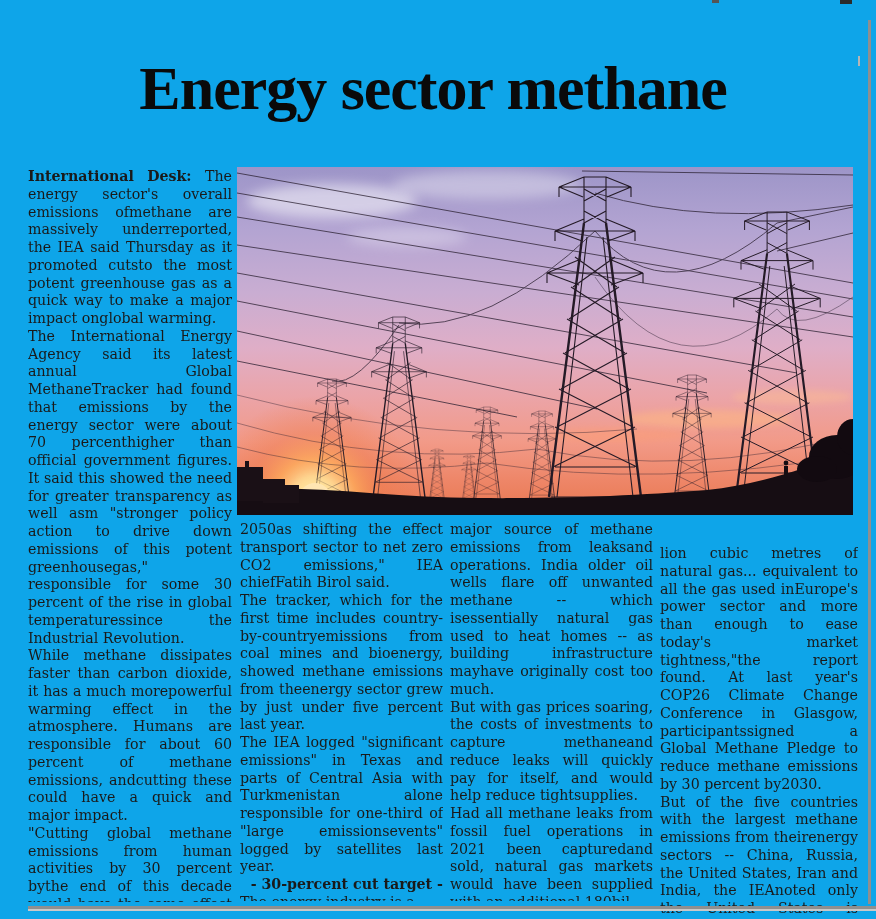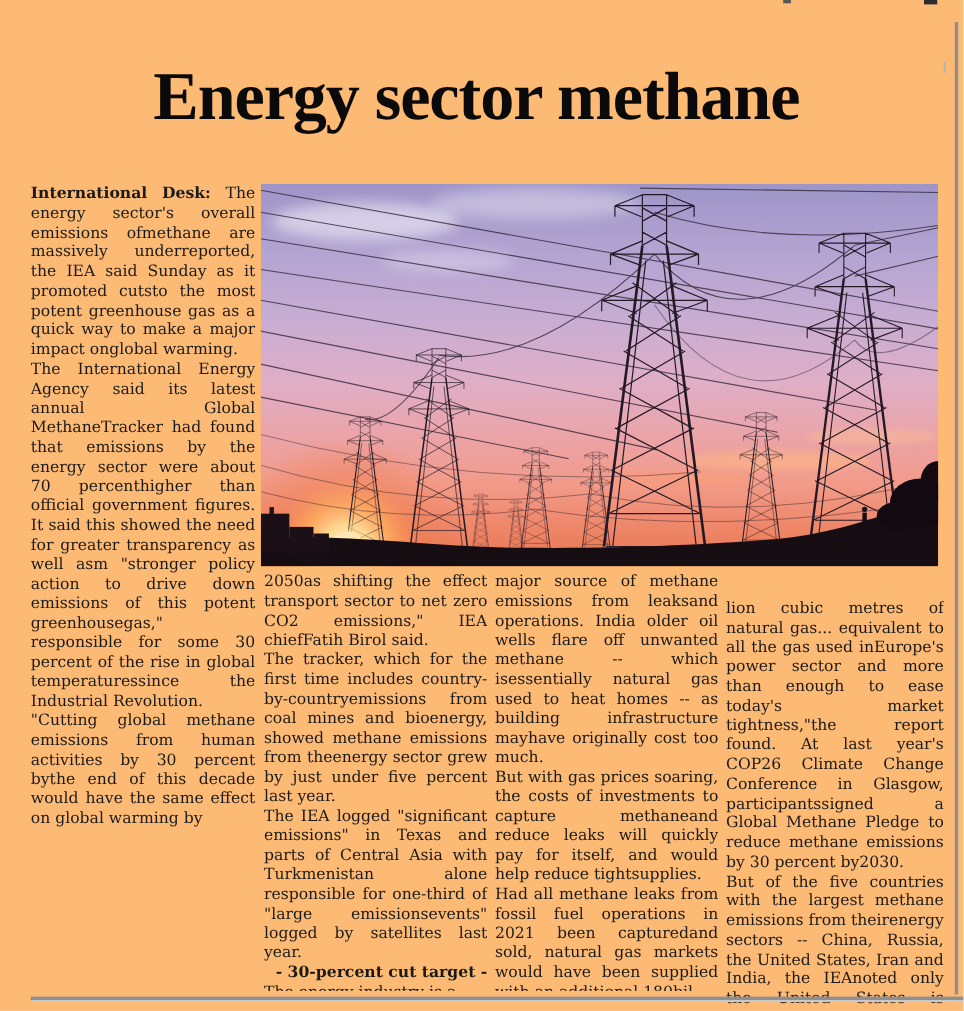--- a/index.html
+++ b/index.html
@@ -1,19 +1,19 @@
 <!DOCTYPE html>
 <html><head>
 <meta charset="utf-8">
 <style>
   html,body{margin:0;padding:0;background:#ffffff;}
   .page{
     position:relative;
     width:876px;height:919px;
-    background:#fdba74;
+    background:#0ea5e9;
     overflow:hidden;
     font-family:"DejaVu Serif", serif;
     color:#141414;
   }
   
   .frag{position:absolute;background:#2b2b2b;}
   .frag-a{left:712px;top:0;width:7px;height:3px;background:#555;}
   .frag-b{left:840px;top:0;width:12px;height:4px;}
   .frag-c{left:858px;top:56px;width:2px;height:10px;background:#b5b5b5;}
 
@@ -70,22 +70,23 @@
 
   <div class="frag frag-a"></div>
   <div class="frag frag-b"></div>
   <div class="frag frag-c"></div>
 
   <h1 class="headline">
     <span>Energy sector methane</span><br>
   </h1>
 
   <div class="col col1">
-    <p><span class="lead">International Desk:</span><span>The energy sector's overall emissions ofmethane are massively underreported, the IEA said Sunday as it promoted cutsto the most potent greenhouse gas as a quick way to make a major impact onglobal warming.</span></p>
+    <p><span class="lead">International Desk:</span><span>The energy sector's overall emissions ofmethane are massively underreported, the IEA said Thursday as it promoted cutsto the most potent greenhouse gas as a quick way to make a major impact onglobal warming.</span></p>
     <p>The International Energy Agency said its latest annual Global MethaneTracker had found that emissions by the energy sector were about 70 percenthigher than official government figures. It said this showed the need for greater transparency as well asm "stronger policy action to drive down emissions of this potent greenhousegas," responsible for some 30 percent of the rise in global temperaturessince the Industrial Revolution.</p>
+    <p>While methane dissipates faster than carbon dioxide, it has a much morepowerful warming effect in the atmosphere. Humans are responsible for about 60 percent of methane emissions, andcutting these could have a quick and major impact.</p>
     <p>"Cutting global methane emissions from human activities by 30 percent bythe end of this decade would have the same effect on global warming by</p>
   </div>
 
   <div class="photo">
     <svg width="616" height="348" viewBox="0 0 616 348" xmlns="http://www.w3.org/2000/svg">
       <defs>
         <linearGradient id="sky" x1="0" y1="0" x2="0" y2="1">
           <stop offset="0" stop-color="#9d95c8"></stop>
           <stop offset="0.18" stop-color="#b3a4d2"></stop>
           <stop offset="0.36" stop-color="#c9add2"></stop>

